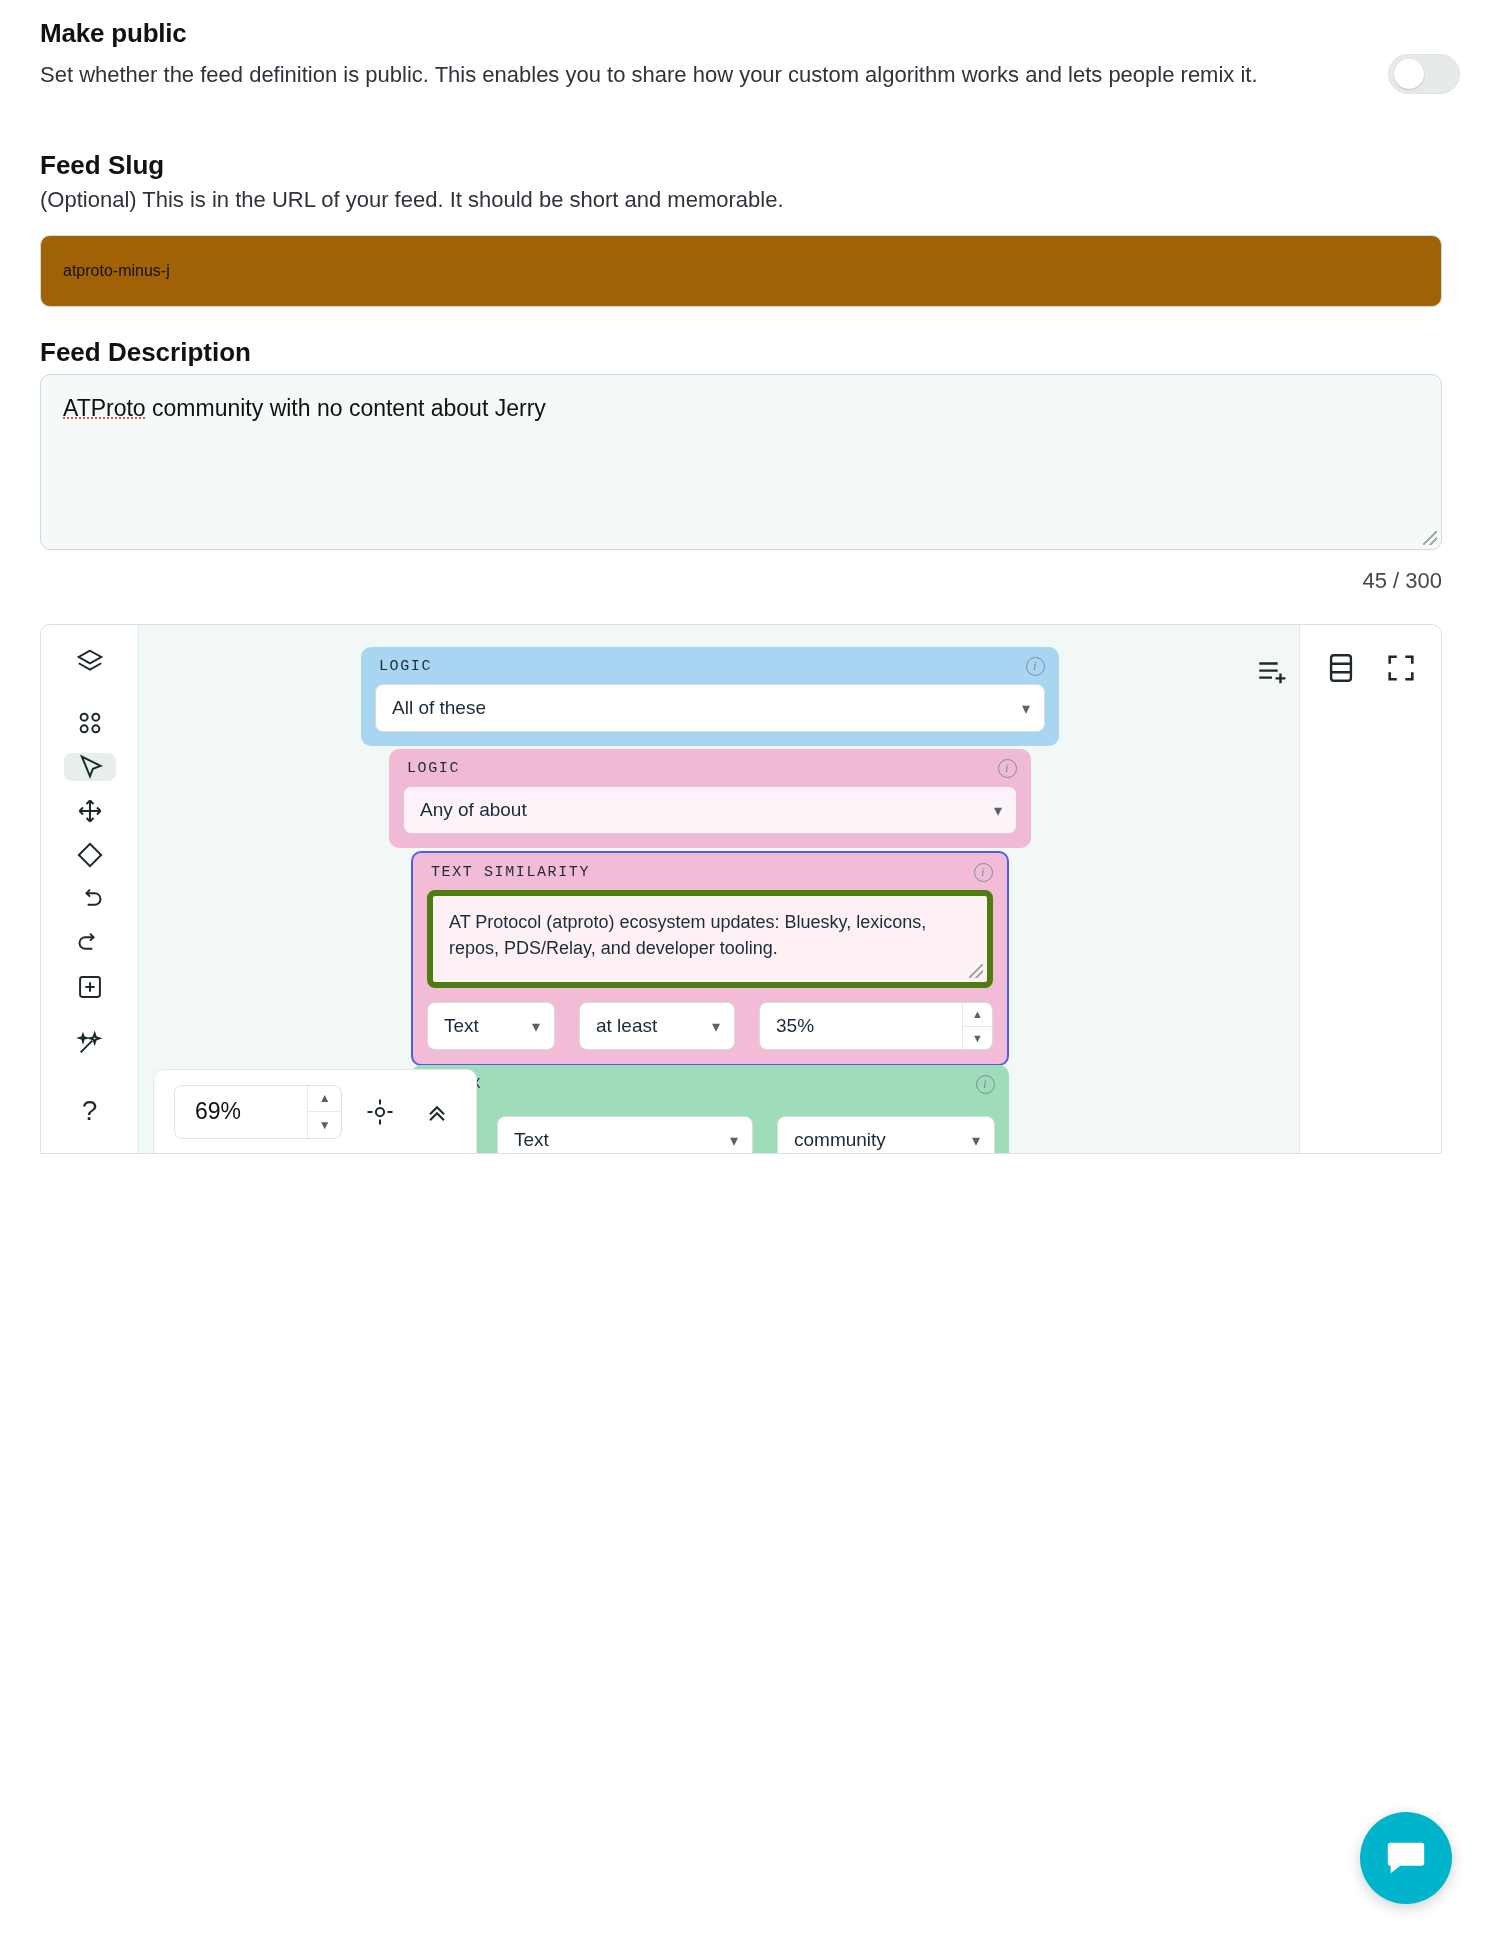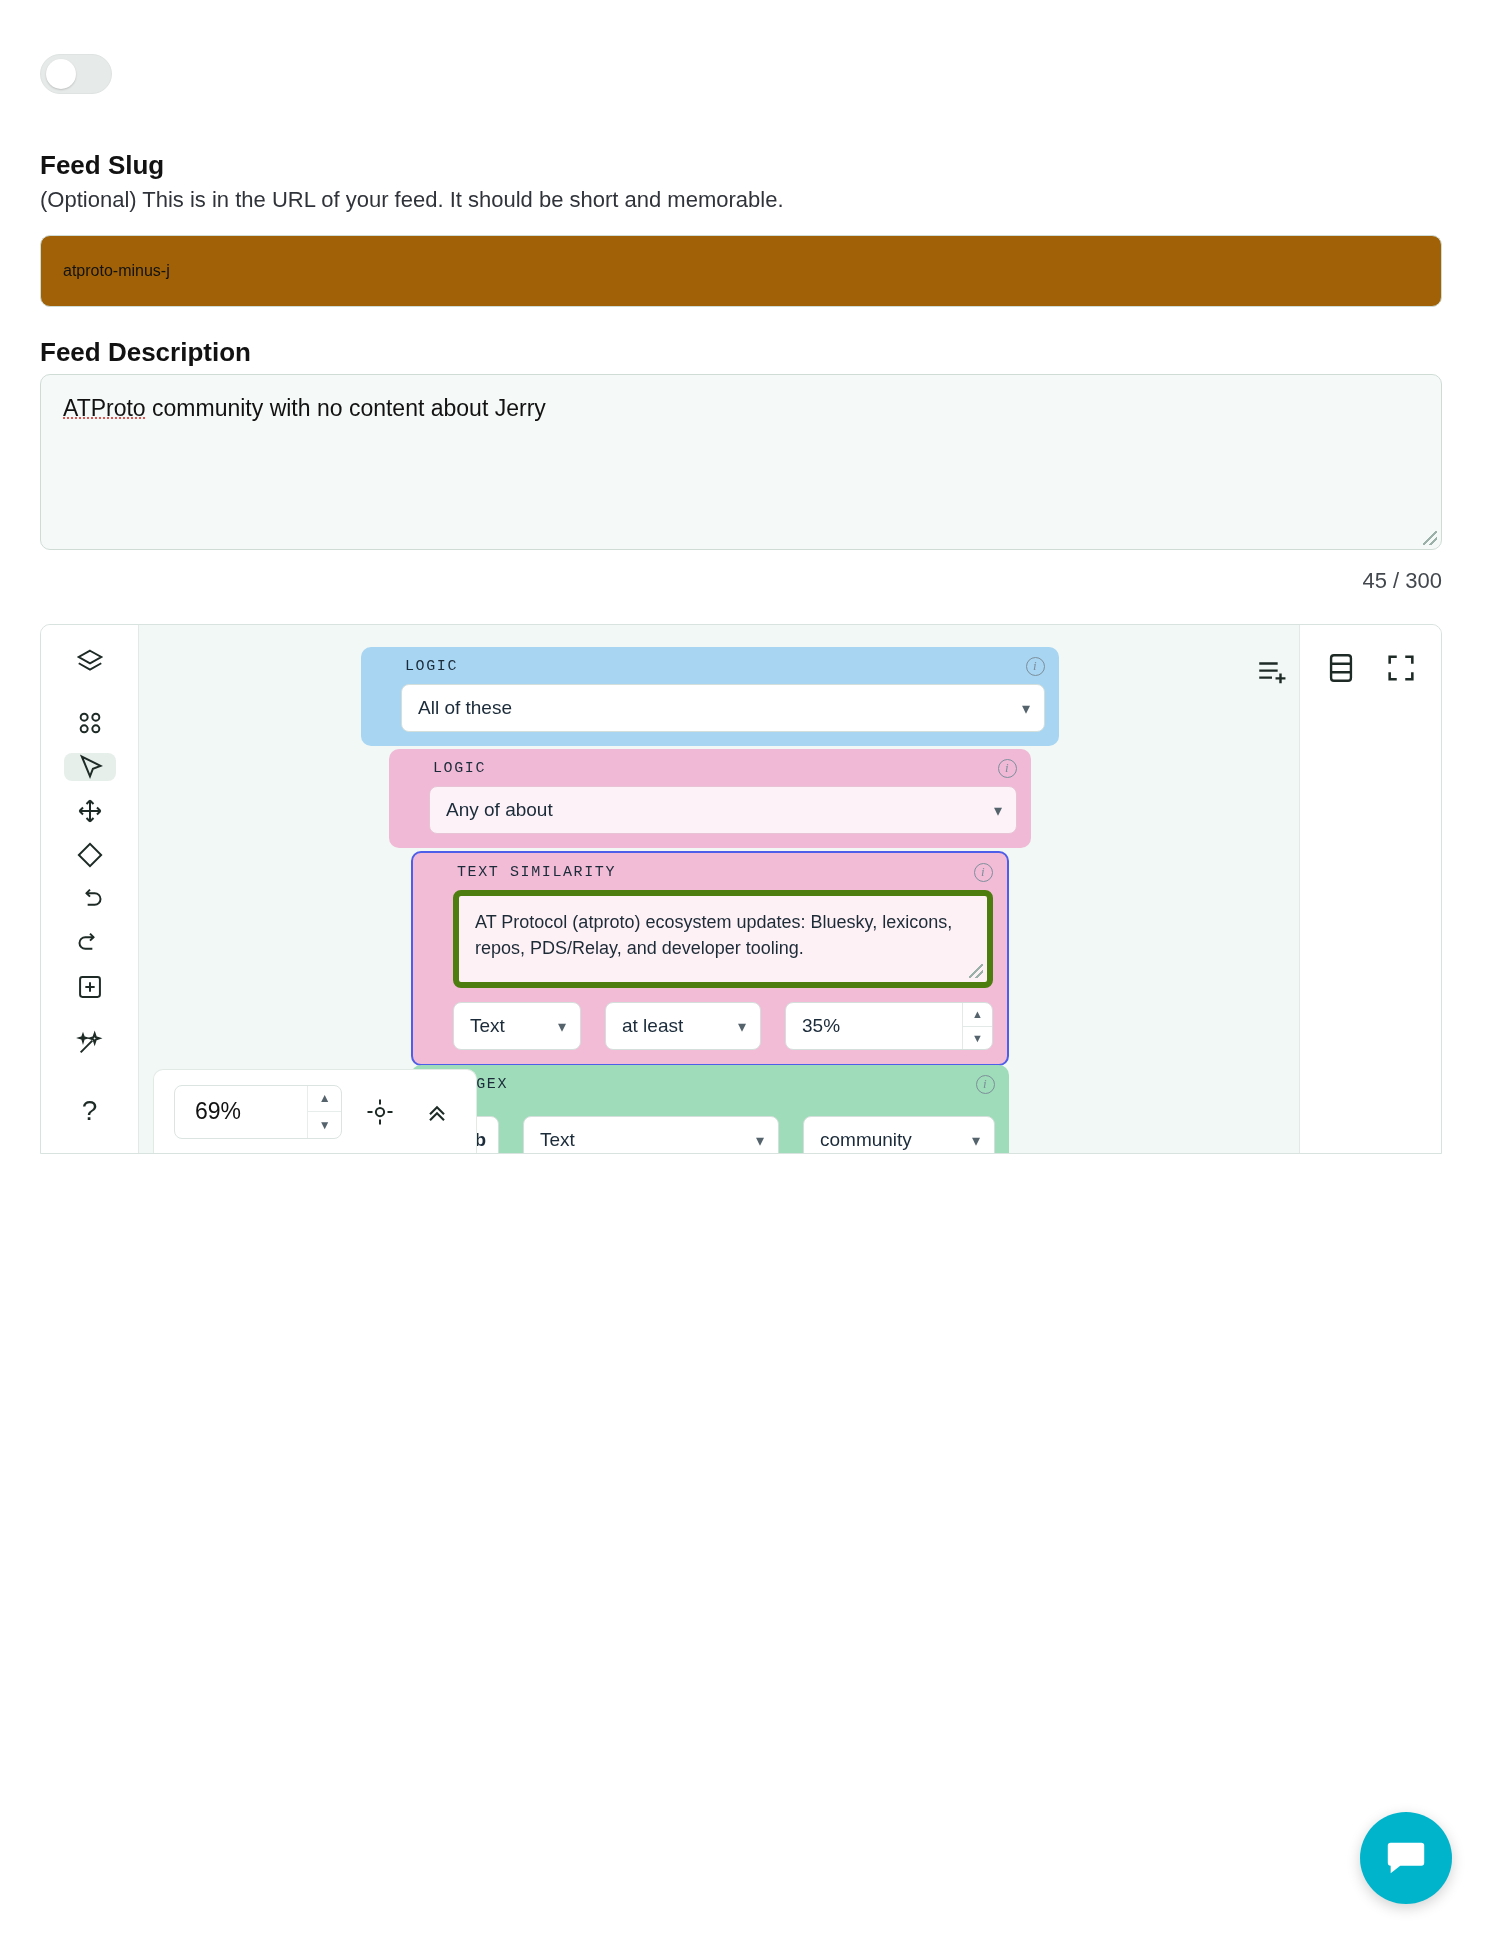--- a/index.html
+++ b/index.html
@@ -89,21 +89,20 @@
   .tool svg { display:block; }
   .tool-sep { width:62px; height:1px; background:#e4ebe7; margin:8px 0; }
   .tool-bottom { margin-top:auto; padding-bottom:10px; display:flex; flex-direction:column; align-items:center; }
 
   .canvas { flex:1 1 auto; position:relative; }
 
   
   .node {
     position:absolute;
     border-radius:10px;
-    padding-left:26px;
   }
   .node-head {
     font-family:"Liberation Mono", monospace;
     font-size:15px; letter-spacing:1.6px;
     padding:10px 14px 8px 18px;
     display:flex; align-items:center; justify-content:space-between;
     color:#1b2b3a;
   }
   .info-dot {
     width:19px; height:19px; border-radius:50%;
@@ -187,20 +186,24 @@
     background:#00b4cc; display:flex; align-items:center; justify-content:center;
     box-shadow:0 4px 14px rgba(0,0,0,.18);
   }
 </style>
 </head>
 <body>
 
 <div class="page">
 
   <div class="section-row">
+    <div>
+      <h2 class="sec-title">Make public</h2>
+      <p class="sec-desc">Set whether the feed definition is public. This enables you to share how your custom algorithm works and lets people remix it.</p>
+    </div>
     <div class="toggle">
       <div class="knob"></div>
     </div>
   </div>
 
   <div class="gap-48"></div>
 
   <div>
     <div class="field-label">Feed Slug</div>
     <div class="field-help">(Optional) This is in the URL of your feed. It should be short and memorable.</div>

